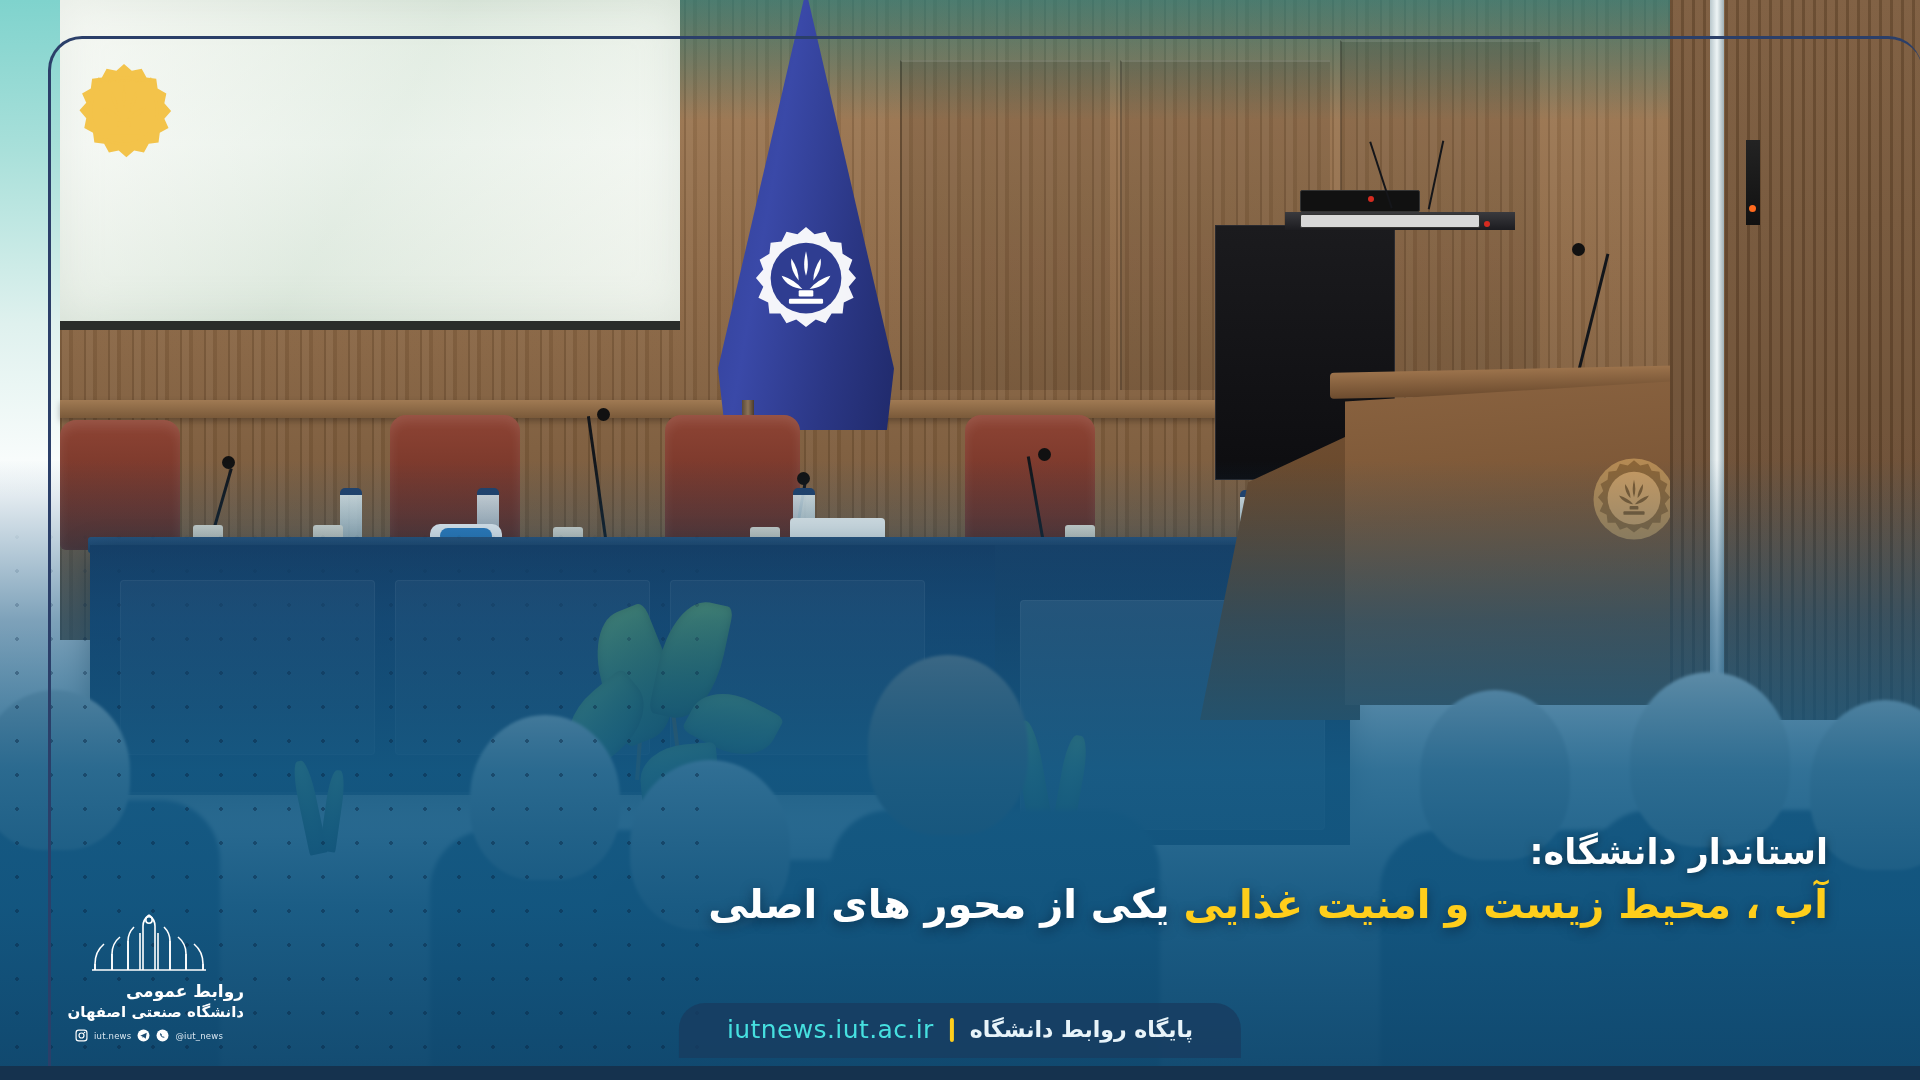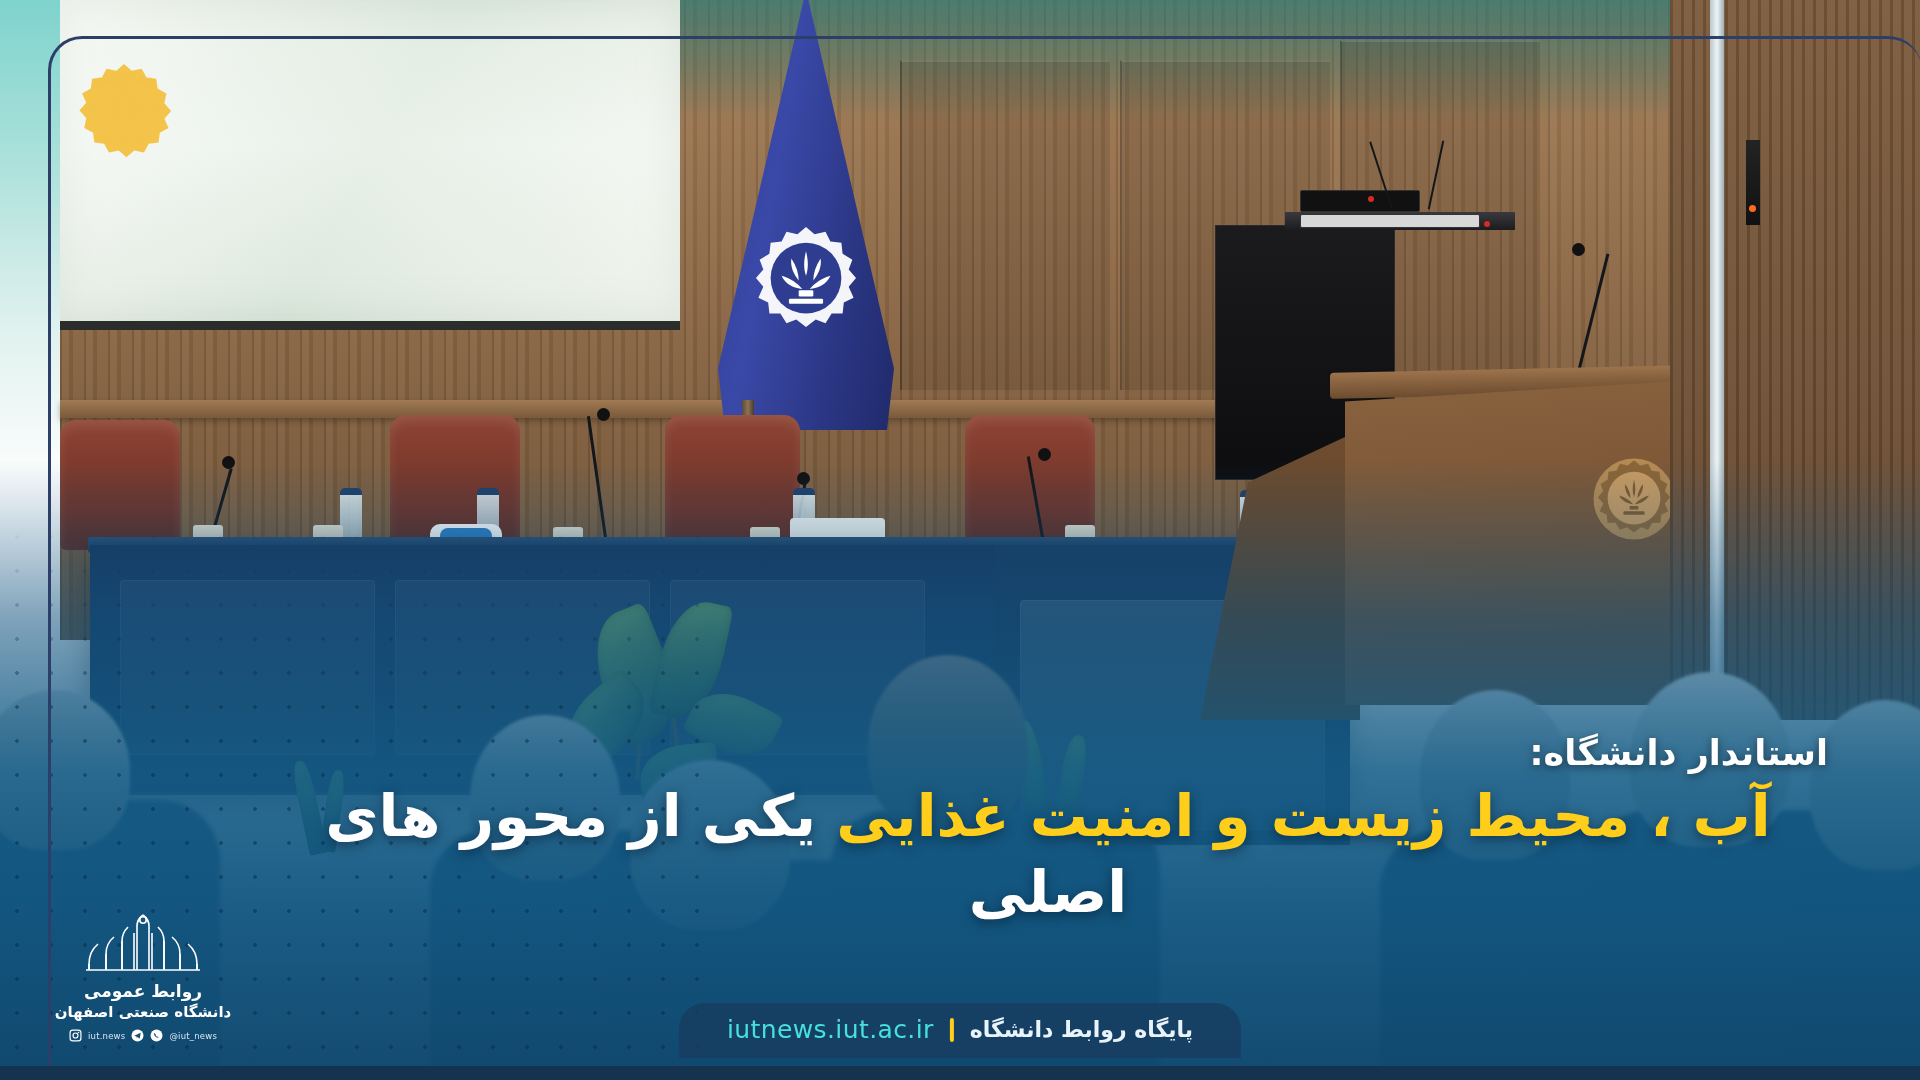--- a/index.html
+++ b/index.html
@@ -221,24 +221,23 @@
     position:absolute; right:92px; bottom:150px; width:1560px;
     text-align:right; direction:rtl;
   }
   .kicker{
     color:#ffffff; font-size:35px; font-weight:700;
     letter-spacing:0px; margin-bottom:6px;
     text-shadow:0 2px 8px rgba(0,0,0,.5);
     font-family:"DejaVu Sans","Liberation Sans",sans-serif;
   }
   .headline{
-    font-size:58px; font-weight:700; line-height:1.30;
+    font-size:40px; font-weight:700; line-height:1.30;
     text-shadow:0 3px 12px rgba(0,20,40,.55);
     font-family:"DejaVu Sans","Liberation Sans",sans-serif;
-    text-align:center;
   }
   .hl-accent{ color:#FFCE1B; }
   .hl-plain{ color:#ffffff; }
 
   
   .url-pill{
     position:absolute; left:50%; transform:translateX(-50%); bottom:22px;
     padding:12px 48px 14px; border-radius:26px 26px 0 0;
     background:rgba(24,60,96,.80);
     display:flex; align-items:center; gap:16px; direction:rtl;
@@ -248,21 +247,21 @@
     font-family:"DejaVu Sans","Liberation Sans",sans-serif;
   }
   .url-sep{ width:4px; height:24px; background:#FFCE1B; border-radius:2px; }
   .url-en{
     color:#46e0e0; font-size:25px; letter-spacing:.4px; direction:ltr;
     font-family:"DejaVu Sans","Liberation Sans",sans-serif;
   }
 
   
   .pr-logo{
-    position:absolute; left:48px; bottom:38px; width:190px; text-align:center;
+    position:absolute; left:54px; bottom:38px; width:190px; text-align:right;
   }
   .pr-mark{ width:100%; height:64px; display:block; }
   .pr-line1{
     color:#ffffff; font-size:17px; font-weight:700; margin-top:6px; letter-spacing:.5px;
     font-family:"DejaVu Sans","Liberation Sans",sans-serif;
   }
   .pr-line2{
     color:#ffffff; font-size:15px; font-weight:600; margin-top:2px;
     font-family:"DejaVu Sans","Liberation Sans",sans-serif;
   }

